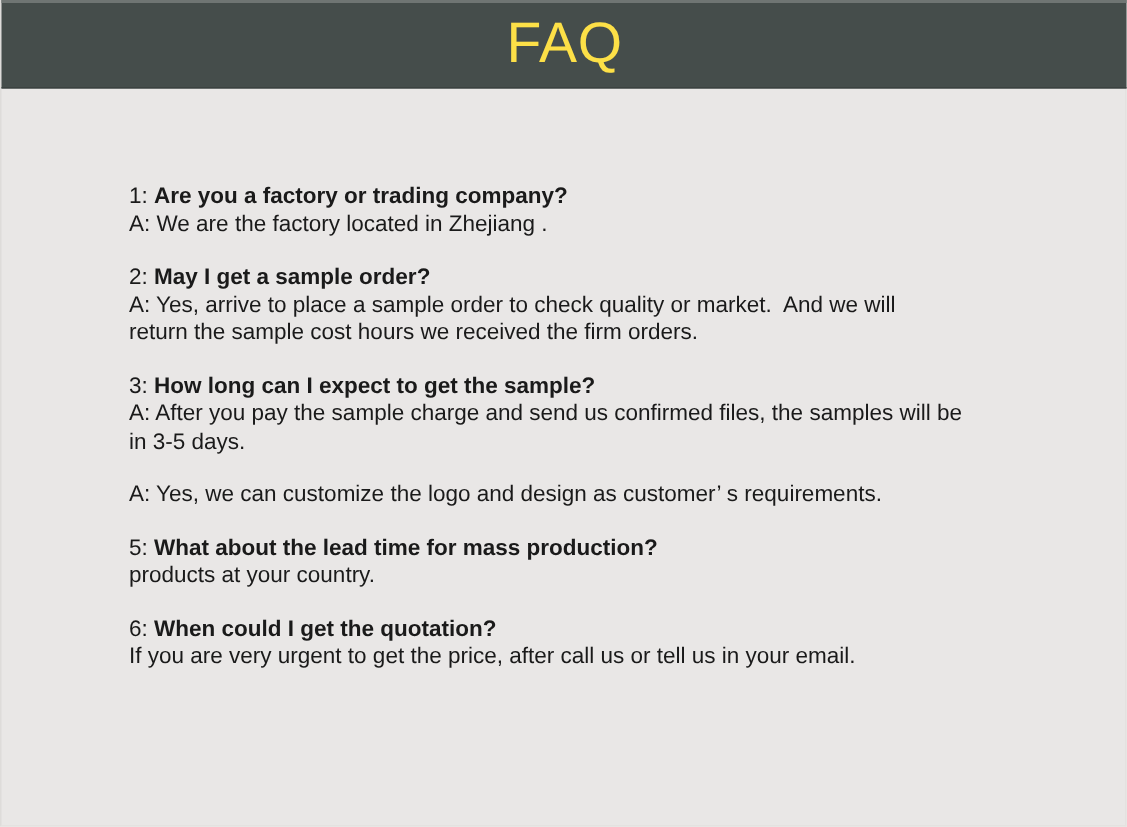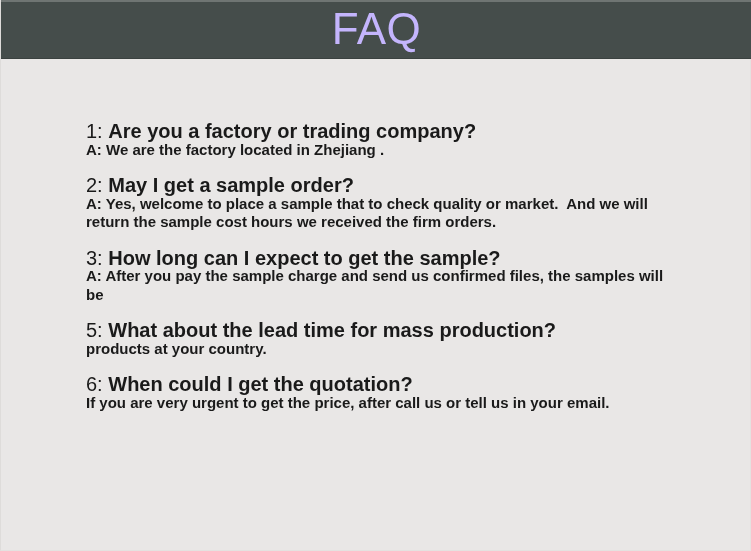--- a/index.html
+++ b/index.html
@@ -32,85 +32,87 @@
     height: 59px;
     background: #454d4b;
     border-top: 2px solid #6f7573;
     border-bottom: 1px solid #3b4240;
     box-sizing: border-box;
     display: flex;
     align-items: center;
     justify-content: center;
   }
   .banner-title {
-    color: #c4b5fd;
-    font-size: 44px;
+    color: #fde047;
+    font-size: 38px;
     font-weight: 400;
     letter-spacing: 0.5px;
     line-height: 1;
     padding-bottom: 2px;
     font-family: "Liberation Sans", "DejaVu Sans", sans-serif;
   }
   .content {
     position: absolute;
     top: 122px;
     left: 85px;
     width: 580px;
   }
   .faq-block {
     margin-bottom: 17px;
   }
   .faq-block:last-child {
     margin-bottom: 0;
   }
   .q-line {
-    font-size: 20px;
+    font-size: 15px;
     line-height: 18.5px;
     white-space: pre-wrap;
   }
   .q-num {
     font-weight: 400;
   }
   .q-num.bold {
     font-weight: bold;
   }
   .q-text {
     font-weight: bold;
   }
   .a-line {
     font-size: 15px;
     line-height: 18.5px;
-    font-weight: 700;
+    font-weight: 400;
     white-space: pre-wrap;
   }
 </style>
 </head>
 <body>
 
 <div class="page">
 
   <div class="banner">
     <div class="banner-title">FAQ</div>
   </div>
 
   <div class="content">
       <div class="faq-block">
         <div class="q-line"><span class="q-num">1: </span><span class="q-text">Are you a factory or trading company?</span></div>
         <div class="a-line">A: We are the factory located in Zhejiang .</div>
       </div>
       <div class="faq-block">
         <div class="q-line"><span class="q-num">2: </span><span class="q-text">May I get a sample order?</span></div>
-        <div class="a-line">A: Yes, welcome to place a sample that to check quality or market.  And we will</div>
+        <div class="a-line">A: Yes, arrive to place a sample order to check quality or market.  And we will</div>
         <div class="a-line">return the sample cost hours we received the firm orders.</div>
       </div>
       <div class="faq-block">
         <div class="q-line"><span class="q-num">3: </span><span class="q-text">How long can I expect to get the sample?</span></div>
         <div class="a-line">A: After you pay the sample charge and send us confirmed files, the samples will be</div>
+        <div class="a-line">in 3-5 days.</div>
       </div>
       <div class="faq-block">
+        <div class="a-line">A: Yes, we can customize the logo and design as customer’ s requirements.</div>
       </div>
       <div class="faq-block">
         <div class="q-line"><span class="q-num">5: </span><span class="q-text">What about the lead time for mass production?</span></div>
         <div class="a-line">products at your country.</div>
       </div>
       <div class="faq-block">
         <div class="q-line"><span class="q-num">6: </span><span class="q-text">When could I get the quotation?</span></div>
         <div class="a-line">If you are very urgent to get the price, after call us or tell us in your email.</div>
       </div>
     </div>

